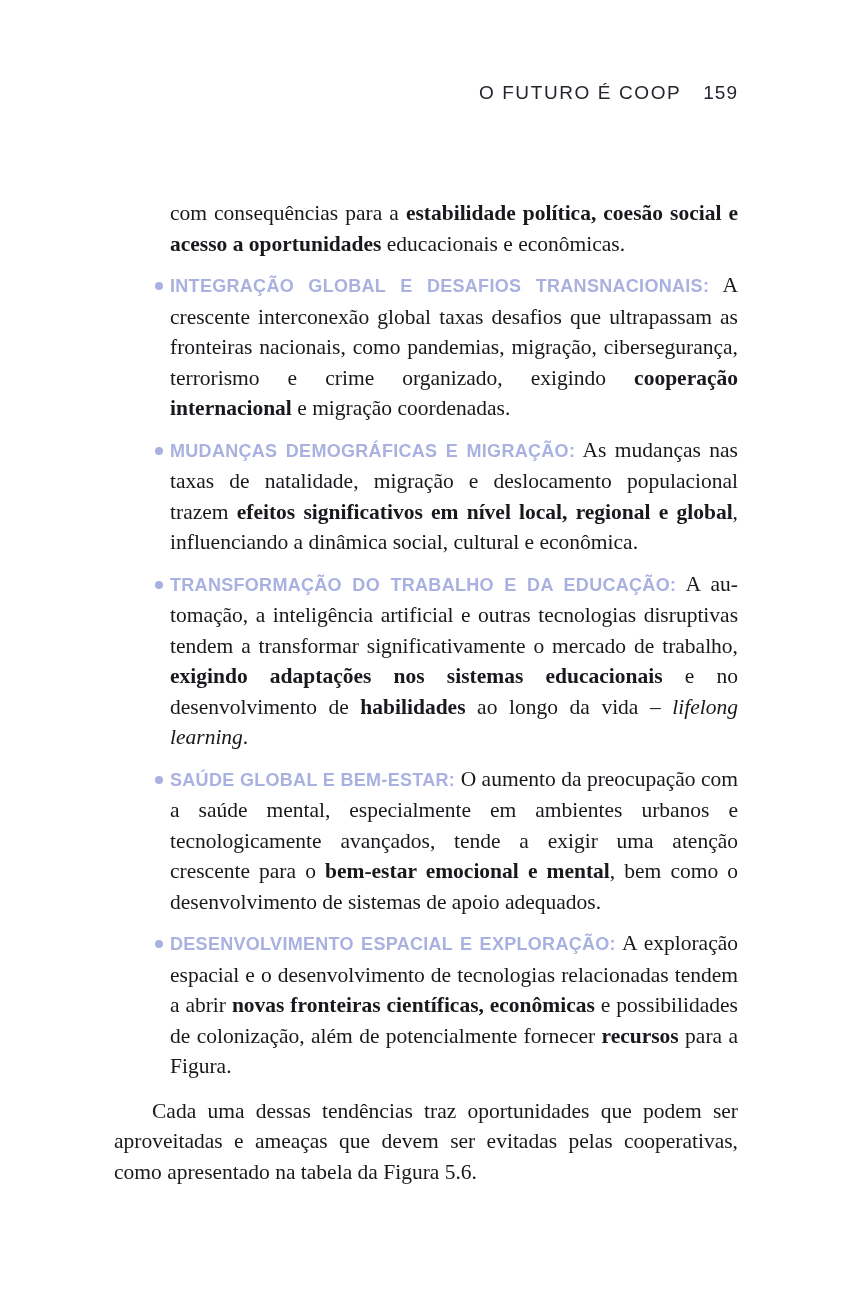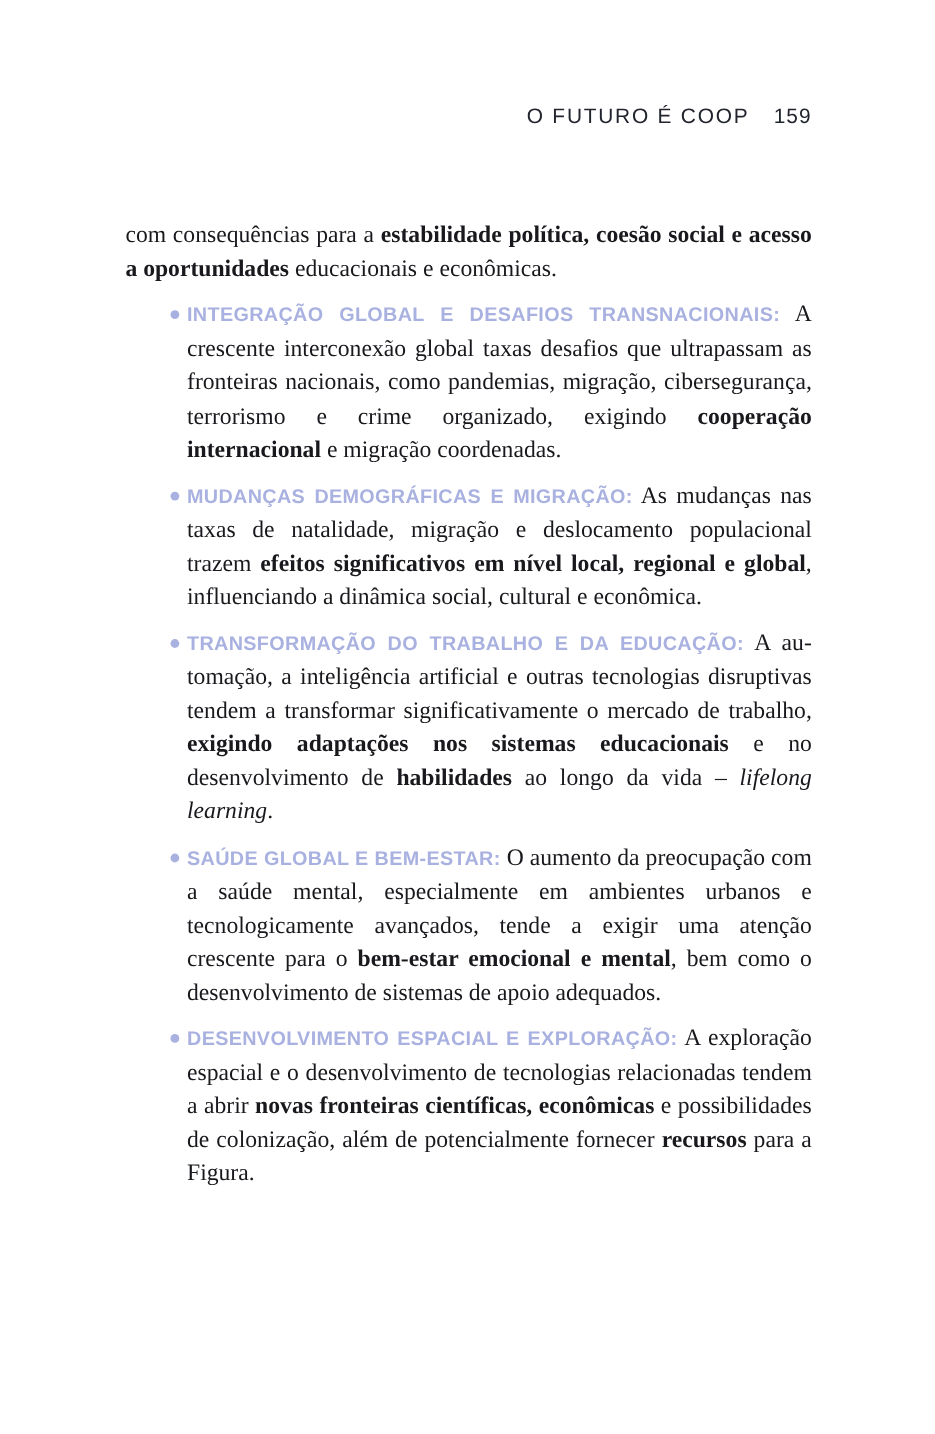--- a/index.html
+++ b/index.html
@@ -11,21 +11,21 @@
   body {
     width: 850px;
     height: 1304px;
     position: relative;
     font-family: "Liberation Serif", "DejaVu Serif", serif;
     color: #18181d;
     overflow: hidden;
   }
   .running-head {
     position: absolute;
-    top: 96px;
+    top: 82px;
     left: 114px;
     width: 624px;
     text-align: right;
     font-family: "Liberation Sans", sans-serif;
     font-weight: 400;
     font-size: 19px;
     letter-spacing: 1.6px;
     color: var(--header-text, #23252e);
     white-space: nowrap;
   }
@@ -40,20 +40,21 @@
     width: 624px;
     font-size: 21.5px;
     line-height: 30.5px;
     text-align: justify;
     color: var(--body-text, #18181d);
   }
   .para {
     margin: 0;
   }
   .para.hang {
+    margin-left: 56px;
   }
   .bullet-item {
     position: relative;
     padding-left: 56px;
     margin-top: 11px;
   }
   .bullet-item .dot {
     position: absolute;
     left: 41px;
     top: 12px;
@@ -113,14 +114,15 @@
         <span><span class="">O aumento da preocupação com a saúde mental, especialmente em ambientes urbanos e tecnologicamente avançados, tende a exigir uma atenção crescente para o </span><span class="b ">bem-estar emocional e mental</span><span class="">, bem como o desenvolvimento de sistemas de apoio adequados.</span></span>
       </div>
 
       <div class="bullet-item">
         <span class="dot"></span>
         <span class="trend-heading">DESENVOLVIMENTO ESPACIAL E EXPLORAÇÃO:</span>
         <span><span class="">A explora­ção espacial e o desenvolvimento de tecnologias relacionadas tendem a abrir </span><span class="b ">novas fronteiras científicas, econômicas</span><span class=""> e possibilidades de colonização, além de potencialmente forne­cer </span><span class="b ">recursos</span><span class=""> para a Figura.</span></span>
       </div>
     </section>
 
+  <p class="para closing"><span class="">Cada uma dessas tendências traz oportunidades que podem ser aproveitadas e ameaças que devem ser evitadas pelas coo­perativas, como apresentado na tabela da Figura 5.6.</span></p>
 
 </main>
 
 </body></html>

